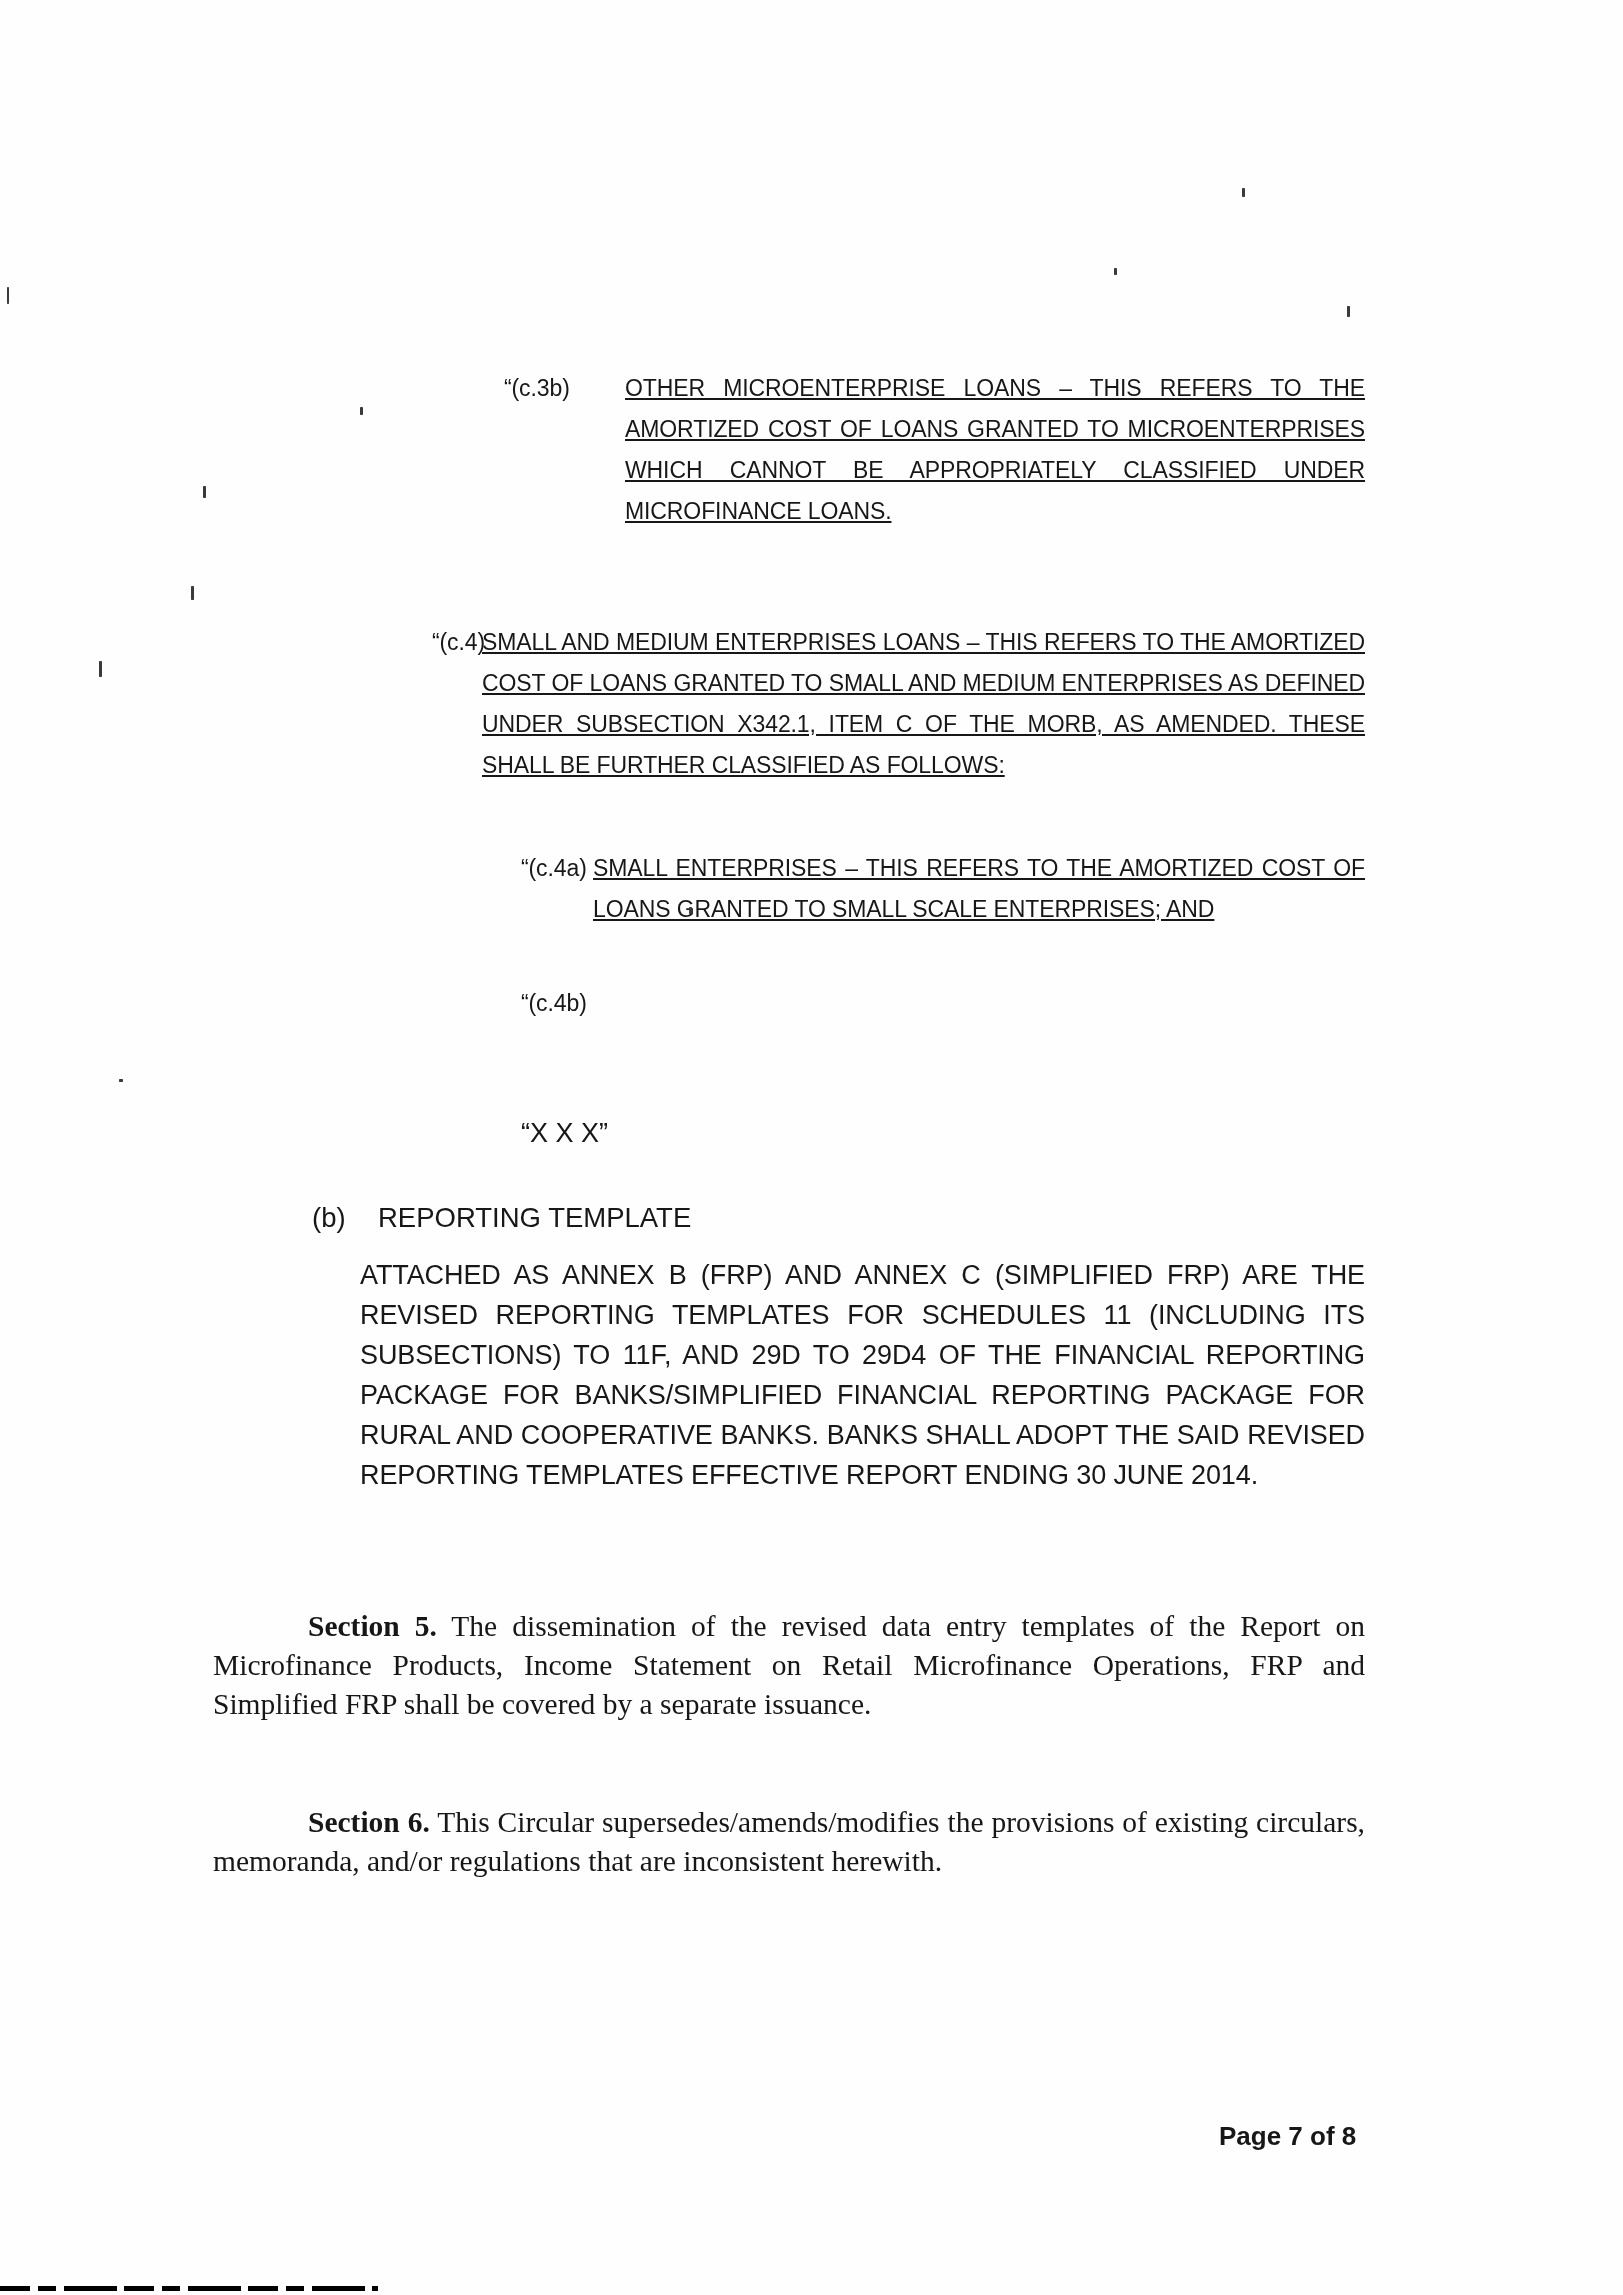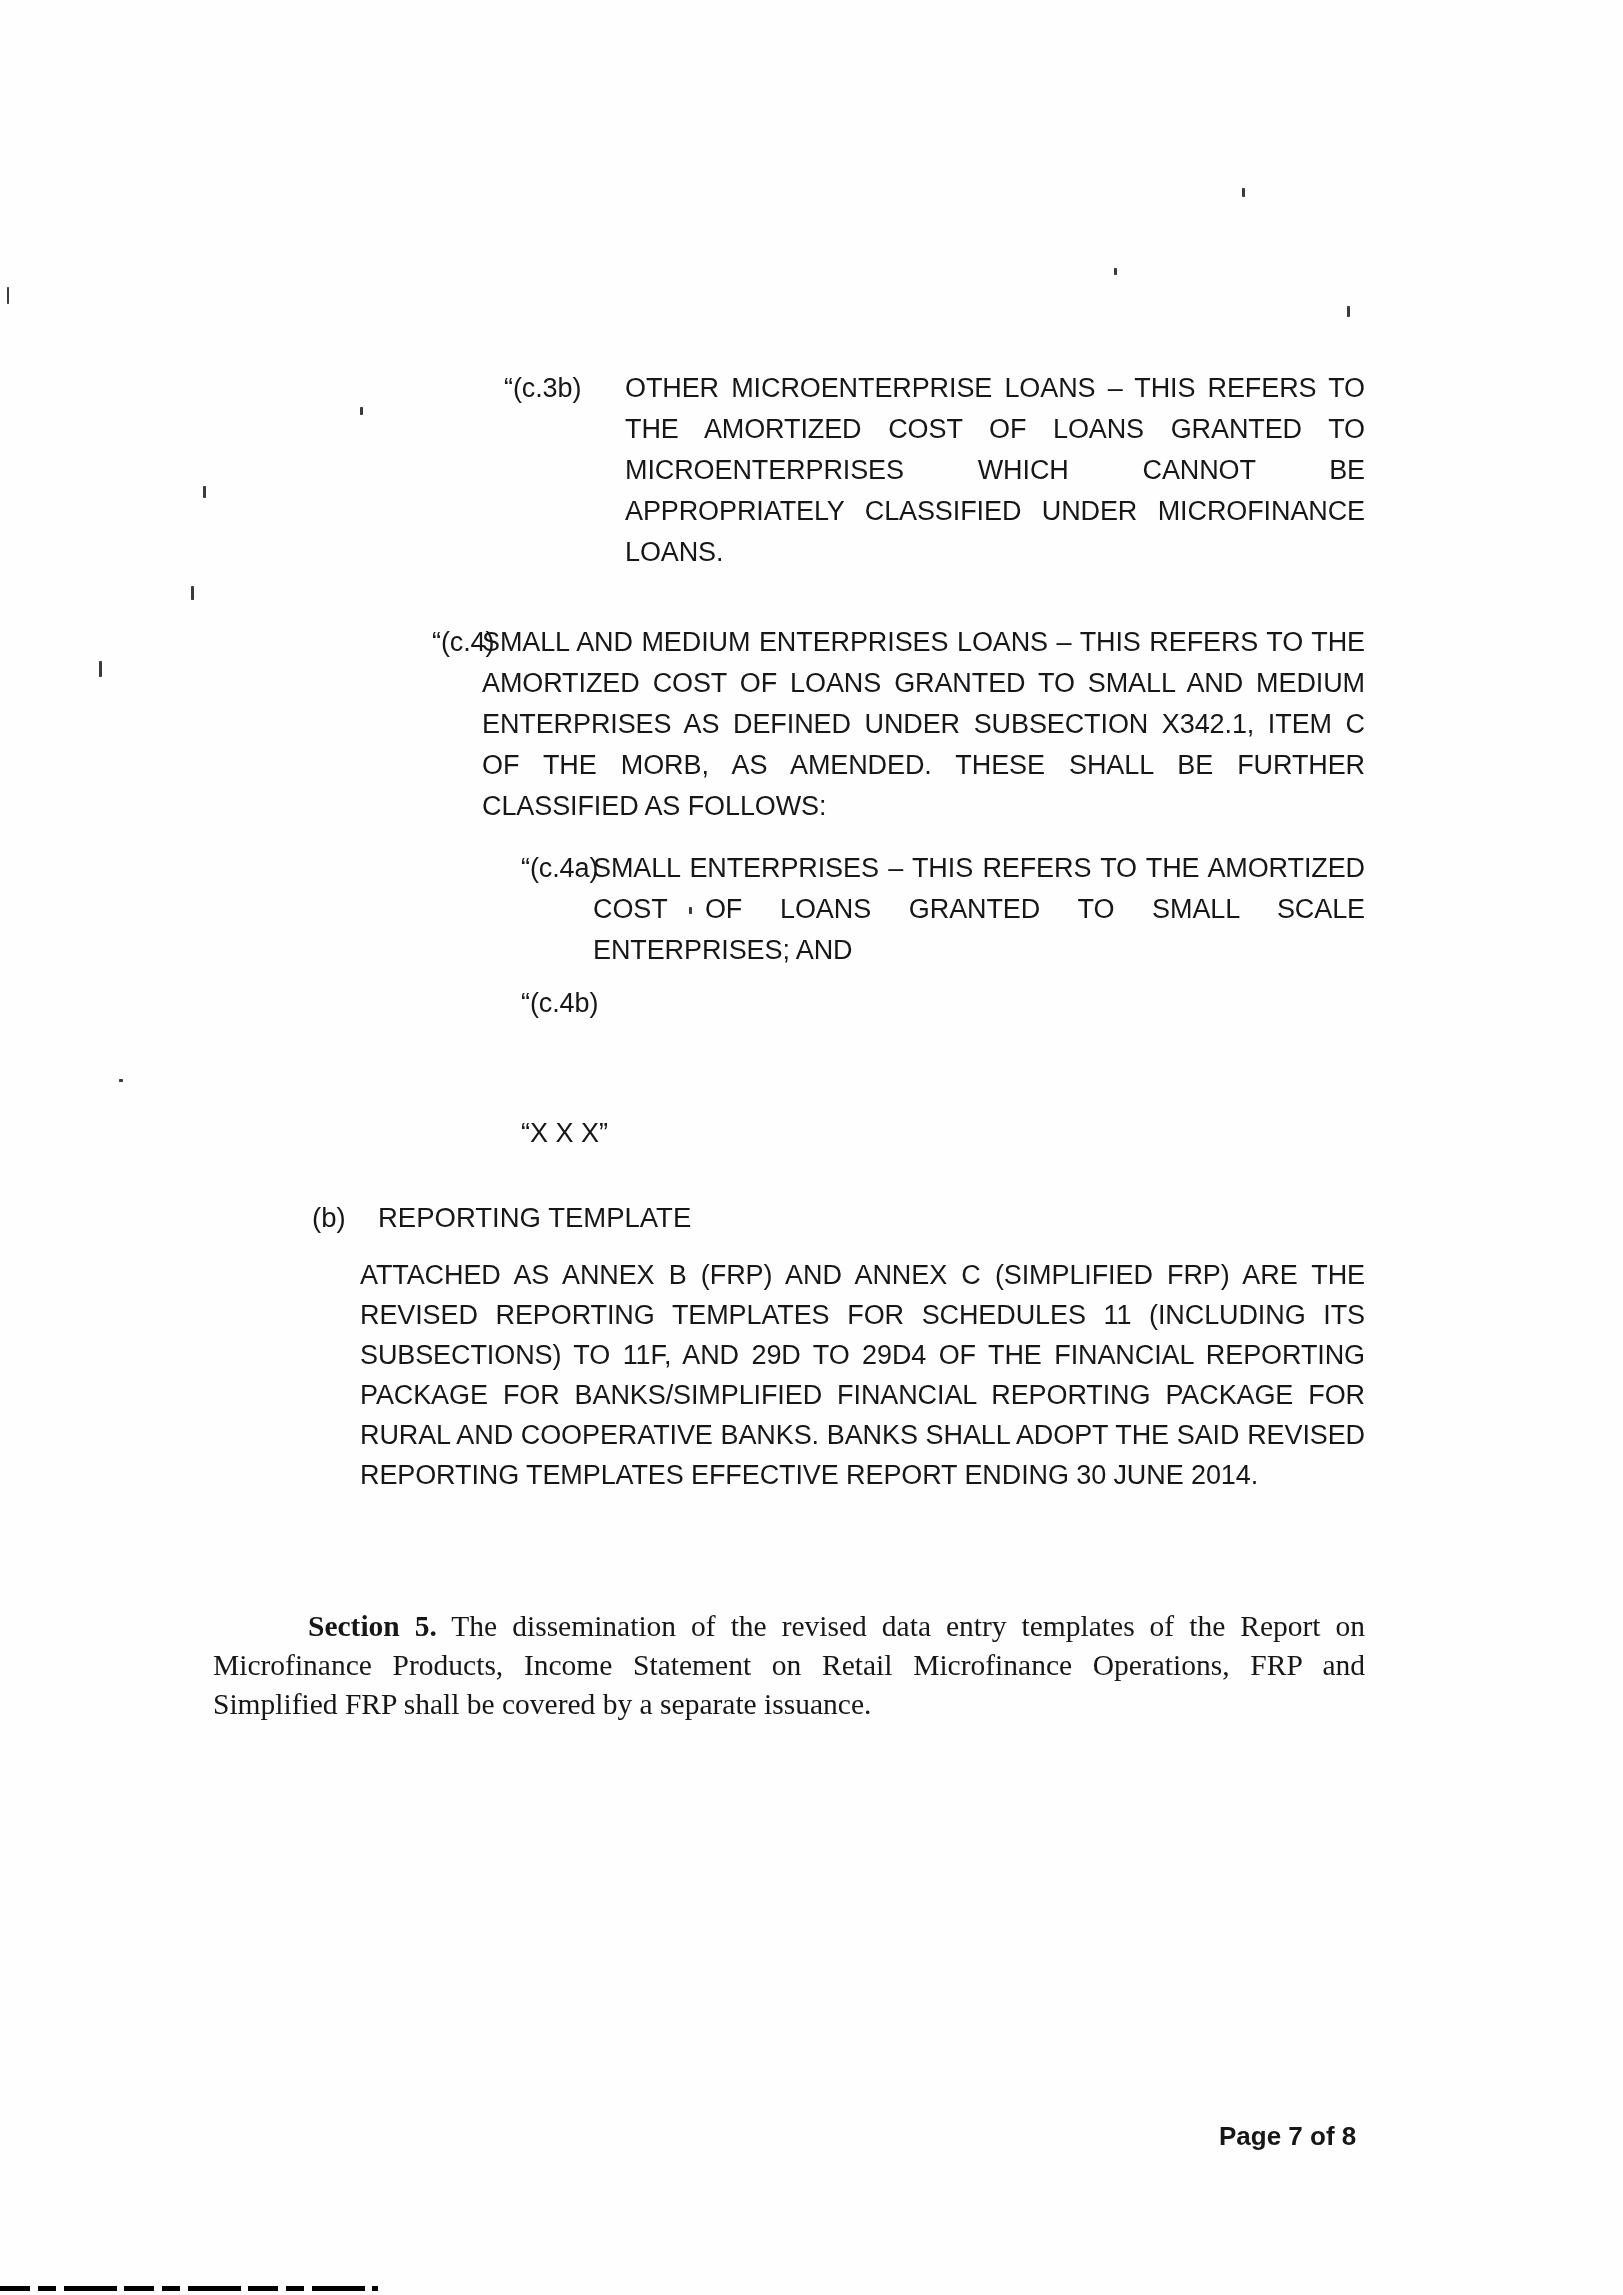--- a/index.html
+++ b/index.html
@@ -12,23 +12,24 @@
     width: 1623px;
     height: 2295px;
     background: #fffefe;
     font-family: "Liberation Sans", sans-serif;
     color: #171717;
     overflow: hidden;
   }
   
   .clause {
     position: absolute;
-    font-size: 27px;
+    font-size: 23px;
     line-height: 41px;
     letter-spacing: -0.1px;
+    text-decoration: underline;
   }
   .clause-label {
     position: absolute;
     left: 0;
     top: 0;
     white-space: nowrap;
   }
   .clause-body {
     text-align: justify;
   }
@@ -122,20 +123,23 @@
     <span class="clause-label">(b)</span>
     <span class="heading-text">REPORTING TEMPLATE</span>
   </div>
 
   <div class="item-b-body" style="left:360px; top:1255px; width:1005px;">ATTACHED AS ANNEX B (FRP) AND ANNEX C (SIMPLIFIED FRP) ARE THE REVISED REPORTING TEMPLATES FOR SCHEDULES 11 (INCLUDING ITS SUBSECTIONS) TO 11F, AND 29D TO 29D4 OF THE FINANCIAL REPORTING PACKAGE FOR BANKS/SIMPLIFIED FINANCIAL REPORTING PACKAGE FOR RURAL AND COOPERATIVE BANKS. BANKS SHALL ADOPT THE SAID REVISED REPORTING TEMPLATES EFFECTIVE REPORT ENDING 30 JUNE 2014.</div>
 
   <div class="section-par" style="left:213px; top:1607px; width:1152px;">
     <span class="section-label">Section 5.</span><span> The dissemination of the revised data entry templates of the Report on Microfinance Products, Income Statement on Retail Microfinance Operations, FRP and Simplified FRP shall be covered by a separate issuance.</span>
   </div>
 
+  <div class="section-par" style="left:213px; top:1803px; width:1152px;">
+    <span class="section-label">Section 6.</span><span> This Circular supersedes/amends/modifies the provisions of existing circulars, memoranda, and/or regulations that are inconsistent herewith.</span>
+  </div>
 
   <div class="footer-page" style="left:1219px; top:2121px;">Page 7 of 8</div>
 
   <div class="edge-dashes"></div>
 
   <div class="speck" style="left:6.5px; top:287px; width:2.6px; height:17px;"></div>
   <div class="speck" style="left:1242px; top:188px; width:2.6px; height:9.2px;"></div>
   <div class="speck" style="left:1114px; top:268px; width:3.3px; height:6.5px;"></div>
   <div class="speck" style="left:1347px; top:306px; width:2.6px; height:10.5px;"></div>
   <div class="speck" style="left:360px; top:407px; width:2.6px; height:7.9px;"></div>

